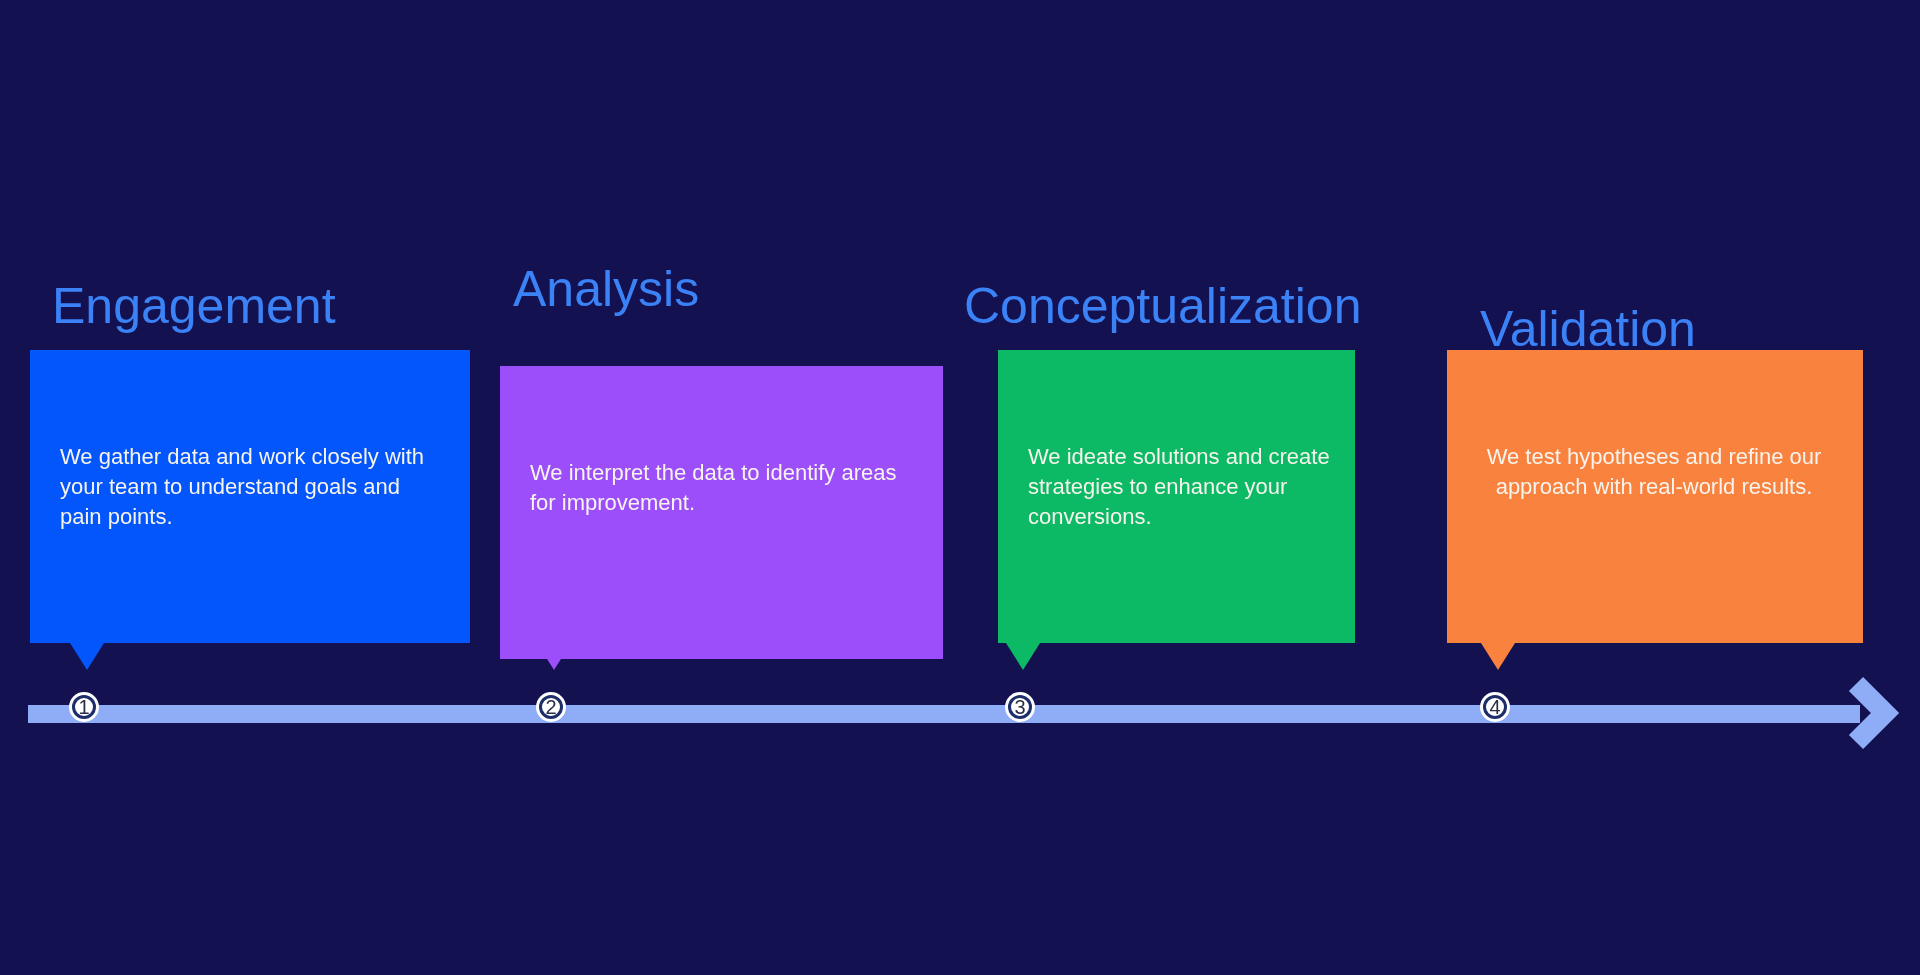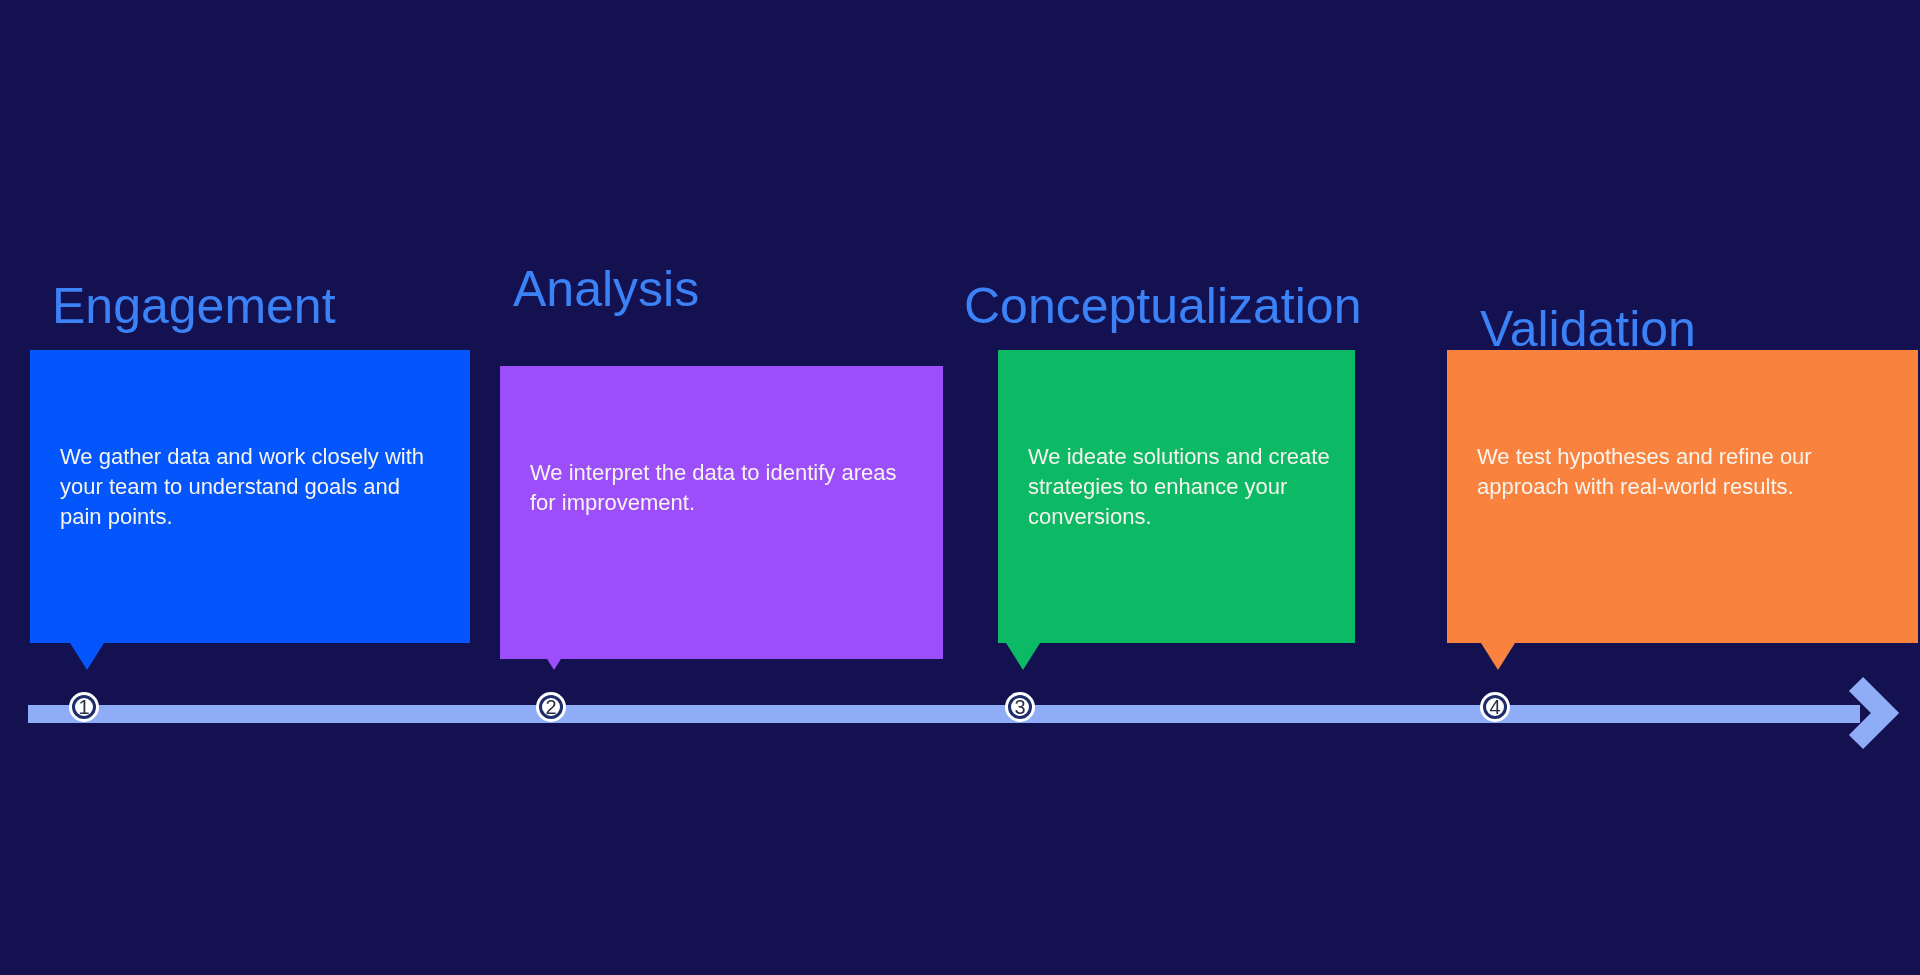--- a/index.html
+++ b/index.html
@@ -27,21 +27,21 @@
   
   .card {
     position: absolute;
     top: 350px;
     height: 293px;
     padding: 92px 32px 0 30px;
   }
   .card-1 { left: 30px;   width: 440px; }
   .card-2 { left: 500px;  width: 443px; }
   .card-3 { left: 973px;  width: 357px; margin-left: 25px; }
-  .card-4 { left: 1447px; width: 471px; }
+  .card-4 { left: 1447px; width: 416px; text-align: center; }
   .card .desc {
     display: block;
     font-size: 22px;
     line-height: 30px;
     color: #f7f4ee;
     white-space: pre;
   }
 
   
   .tail {

